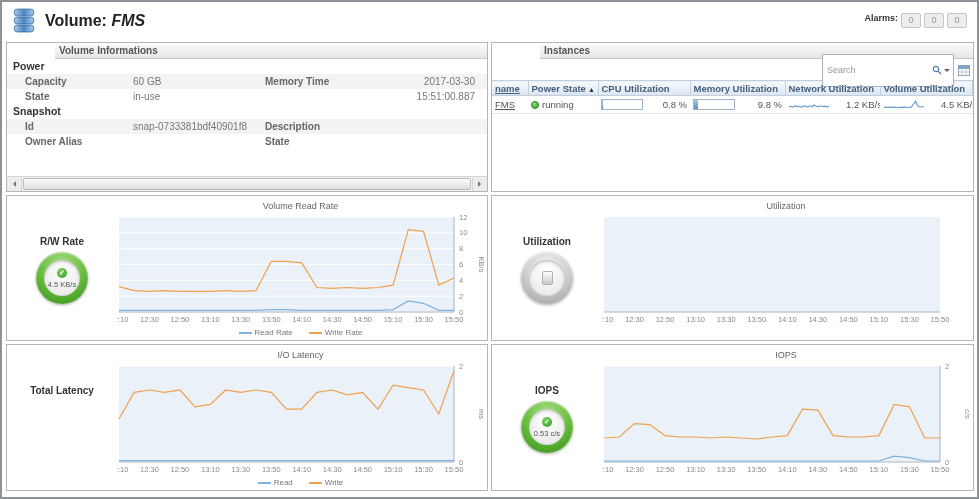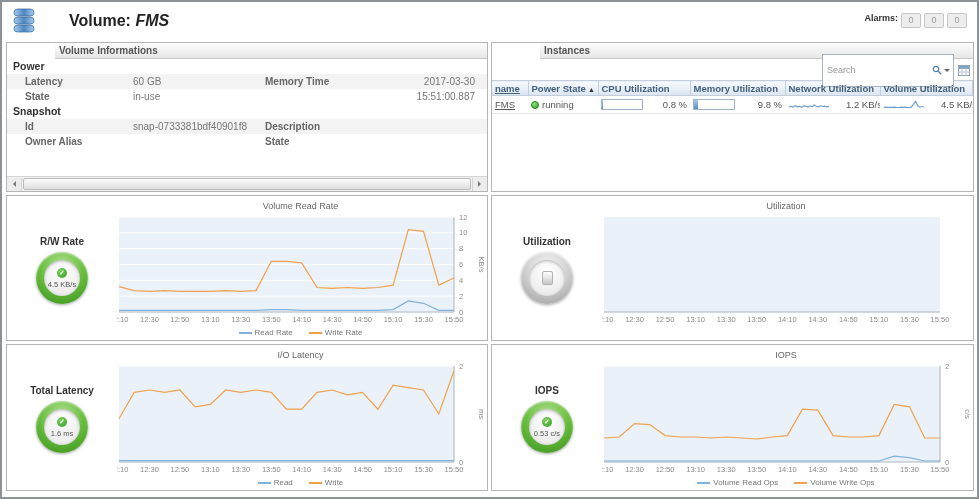--- a/index.html
+++ b/index.html
@@ -1,20 +1,20 @@
 <!DOCTYPE html>
 <html><head>
 <meta charset="utf-8">
 <style>
   html,body{margin:0;padding:0;background:#d7d7d7;}
   .root{position:relative;width:979px;height:499px;background:#fff;border:2px solid #8d9296;box-sizing:border-box;font-family:"Liberation Sans",sans-serif;overflow:hidden;}
   
   .hdr{position:absolute;left:0;top:0;right:0;height:37px;display:flex;align-items:center;padding:0 10px;box-sizing:border-box;background:#fff;}
   .hdr-icon{margin-right:9px;display:flex;align-items:center;}
-  .hdr-title{font-size:16px;color:#222;font-weight:bold;margin-left:24px;}
+  .hdr-title{font-size:16px;color:#222;font-weight:bold;}
   .hdr-title .val{font-style:italic;font-weight:bold;}
   .alarms{margin-left:auto;display:flex;gap:3px;font-size:9px;font-weight:bold;color:#333;}
   .alarm-badge{min-width:12px;padding:0 3px;height:13px;line-height:13px;background:#ededed;border:1px solid #c6c6c6;border-radius:2px;color:#9a9a9a;text-align:center;font-weight:normal;font-size:9px;}
   
   .panel{position:absolute;border:1px solid #b5b5b5;background:#fff;box-sizing:border-box;overflow:hidden;}
   #p-info{left:4px;top:40px;width:482px;height:150px;}
   #p-inst{left:489px;top:40px;width:483px;height:150px;}
   #p-read{left:4px;top:193px;width:482px;height:146px;}
   #p-util{left:489px;top:193px;width:483px;height:146px;}
   #p-lat {left:4px;top:342px;width:482px;height:147px;}
@@ -106,21 +106,21 @@
       <span class="alarm-badge">0</span>
       <span class="alarm-badge">0</span>
       <span class="alarm-badge">0</span>
     </div>
   </div>
 
   <section class="panel" id="p-info">
     <div class="panel-titlebar">Volume Informations</div>
     <div class="sec-title">Power</div>
     <div class="info-row shaded">
-      <span class="cell-l1">Latency</span>
+      <span class="cell-l1">Capacity</span>
       <span class="cell-v1">60 GB</span>
       <span class="cell-l2">Memory Time</span>
       <span class="cell-v2">2017-03-30 15:51:00.887</span>
     </div>
     <div class="info-row">
       <span class="cell-l1">State</span>
       <span class="cell-v1">in-use</span>
       <span class="cell-l2"></span>
       <span class="cell-v2"></span>
     </div>
@@ -313,26 +313,20 @@
             <text class="tk" x="307.45454545454544" y="110" text-anchor="middle">15:30</text>
             <text class="tk" x="338" y="110" text-anchor="middle">15:50</text>
           </svg></div>
       <div class="legend"></div>
     </div>
   </section>
 
   <section class="panel" id="p-lat">
     <div class="gauge-col">
       <div class="gauge-label">Total Latency</div>
-      <div class="gauge">
-        <div class="gauge-inner">
-          <span class="gauge-check">✓</span>
-          <span class="gauge-value">1.6 ms</span>
-        </div>
-      </div>
     </div>
     <div class="chart-col">
       <div class="chart-title">I/O Latency</div>
       <div class="xychart"><svg width="367" height="115" xmlns="http://www.w3.org/2000/svg">
             <rect x="2" y="5" width="335" height="96" fill="#ebf1f8"></rect>
             <line x1="2" y1="101" x2="337" y2="101" stroke="#ffffff"></line>
             <text class="tk" x="342" y="103.5">0</text>
             <line x1="2" y1="5" x2="337" y2="5" stroke="#ffffff"></line>
             <text class="tk" x="342" y="7.5">2</text>
             <line x1="2" y1="101" x2="337" y2="101" stroke="#a9b4bf"></line>
@@ -389,20 +383,16 @@
             <text class="tk" x="185.27272727272725" y="111" text-anchor="middle">14:10</text>
             <text class="tk" x="215.8181818181818" y="111" text-anchor="middle">14:30</text>
             <text class="tk" x="246.36363636363637" y="111" text-anchor="middle">14:50</text>
             <text class="tk" x="276.90909090909093" y="111" text-anchor="middle">15:10</text>
             <text class="tk" x="307.45454545454544" y="111" text-anchor="middle">15:30</text>
             <text class="tk" x="338" y="111" text-anchor="middle">15:50</text>
             <polyline points="2.0,100.0 17.3,100.0 32.5,100.0 47.8,100.0 63.1,100.0 78.4,100.0 93.6,100.0 108.9,100.0 124.2,100.0 139.5,100.0 154.7,100.0 170.0,100.0 185.3,100.0 200.5,100.0 215.8,100.0 231.1,100.0 246.4,100.0 261.6,100.0 276.9,100.0 292.2,95.2 307.5,96.7 322.7,100.0 338.0,100.0" fill="none" stroke="#7fb2dc" stroke-width="1.2"></polyline>
             <polyline points="2.0,77.0 17.3,76.0 32.5,62.6 47.8,63.6 63.1,74.6 78.4,76.0 93.6,76.0 108.9,77.0 124.2,76.0 139.5,77.0 154.7,78.0 170.0,76.0 185.3,74.6 200.5,48.2 215.8,49.2 231.1,74.6 246.4,76.0 261.6,76.0 276.9,74.6 292.2,43.4 307.5,45.8 322.7,77.0 338.0,77.0" fill="none" stroke="#f0a14e" stroke-width="1.2"></polyline>
             <text class="tk" x="363" y="53" text-anchor="middle" transform="rotate(90 363 53)">c/s</text>
           </svg></div>
-      <div class="legend">
-          <span class="leg"><span class="leg-line" style="background:#7fb2dc"></span>Volume Read Ops</span>
-          <span class="leg"><span class="leg-line" style="background:#f0a14e"></span>Volume Write Ops</span>
-        </div>
     </div>
   </section>
 
 </div>
 
 </body></html>

